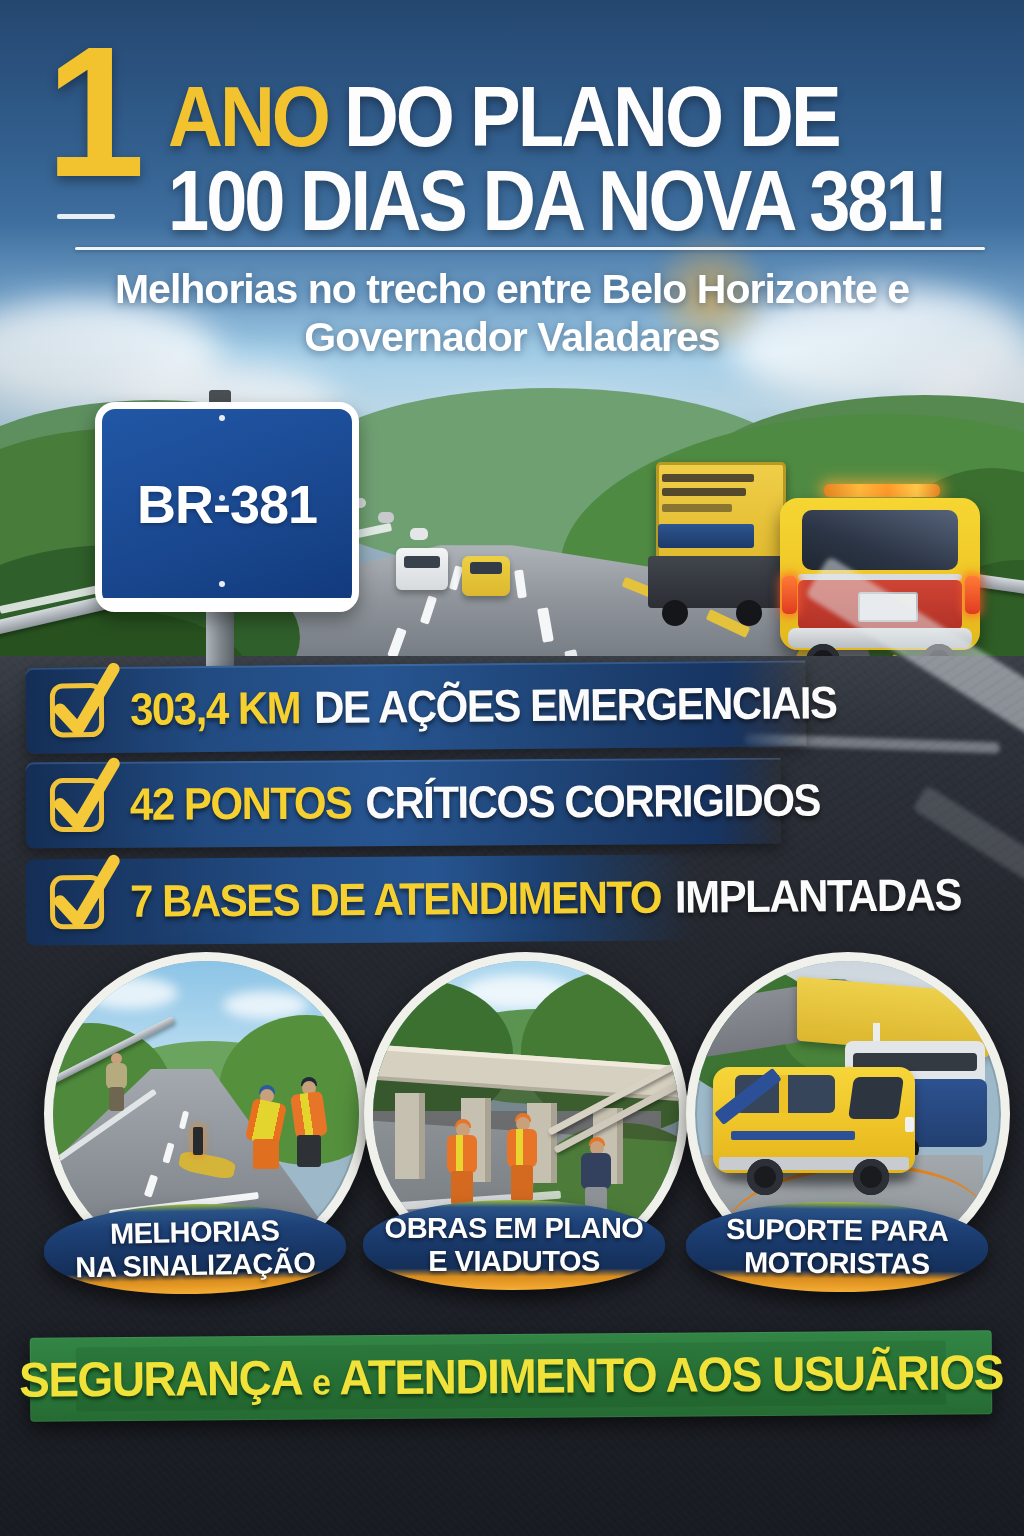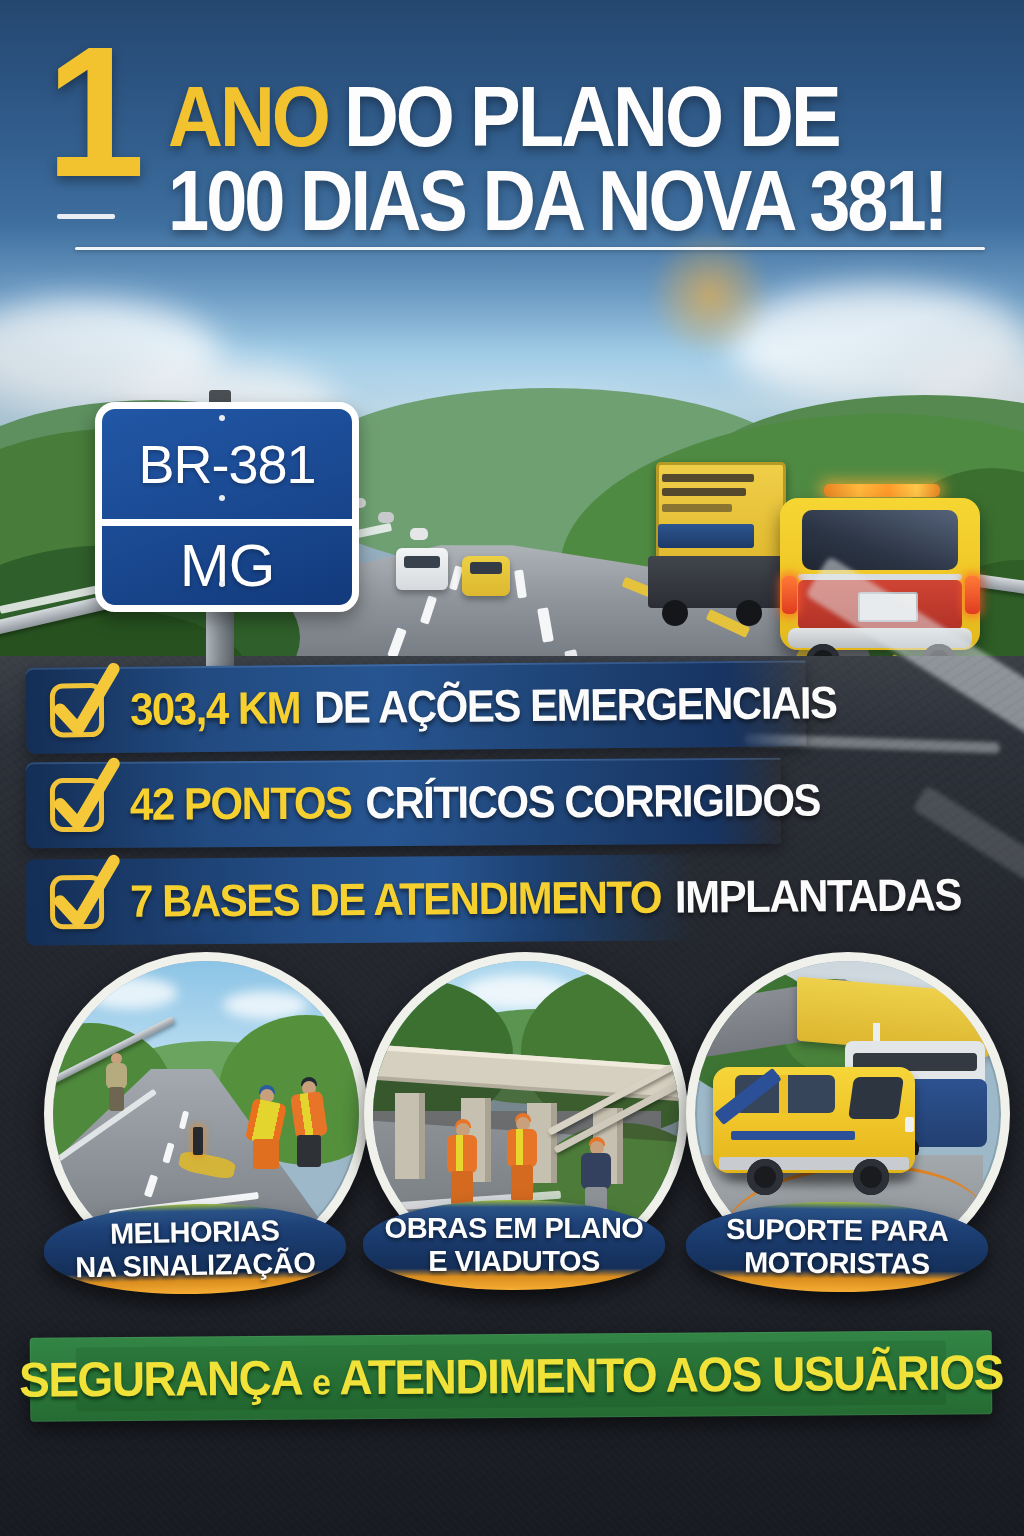--- a/index.html
+++ b/index.html
@@ -70,21 +70,21 @@
   .divider{position:absolute;left:75px;top:247px;width:910px;height:3px;background:rgba(255,255,255,.92);
     box-shadow:0 1px 4px rgba(0,0,0,.3);border-radius:2px;}
   .subtitle{position:absolute;left:0;top:266px;width:1024px;text-align:center;color:#fff;font-weight:700;
     font-size:41px;line-height:1.16;letter-spacing:-1px;text-shadow:0 2px 8px rgba(25,55,90,.55);}
 
   
   .sign-post-top{position:absolute;left:209px;top:390px;width:22px;height:20px;background:#4a4f54;border-radius:3px;}
   .sign{position:absolute;left:95px;top:402px;width:250px;height:196px;border:7px solid #fff;border-radius:20px;
     background:linear-gradient(160deg,#2157a6 0%,#1a4890 55%,#123a7c 100%);
     box-shadow:0 8px 18px rgba(0,0,0,.35);display:flex;flex-direction:column;}
-  .sign .cell{flex:1.4;display:flex;align-items:center;justify-content:center;color:#fff;font-weight:400;
+  .sign .cell{flex:1.4;display:flex;align-items:center;justify-content:center;color:#fff;font-weight:700;
     font-size:54px;letter-spacing:-1px;text-shadow:0 2px 4px rgba(0,0,0,.3);border-radius:20px;}
   .sign .cell2{flex:1;font-size:60px;}
   .sign .bar{height:7px;background:#fff;}
   .screw{position:absolute;width:6px;height:6px;border-radius:50%;background:#e9edf1;left:117px;}
   .post{position:absolute;left:206px;top:594px;width:28px;height:74px;border-radius:3px;
     background:linear-gradient(90deg,#adb5bb 0%,#7c848a 55%,#5c6368 100%);}
 
   
   .stat{position:absolute;left:26px;height:86px;border-radius:8px 0 0 8px;display:flex;align-items:center;
     box-shadow:inset 0 2px 0 rgba(130,170,225,.25),0 6px 14px rgba(0,0,0,.35);}
@@ -217,27 +217,30 @@
     <div class="stripe" style="left:900px;top:196px;width:260px;height:28px;transform:rotate(32deg);opacity:.35;"></div>
   </div>
 
   <div class="big1">1</div>
   <div class="underline1"></div>
   <div class="hline hline1">
     <span class="accent">ANO</span><span class="rest">DO PLANO DE</span>
   </div>
   <div class="hline hline2">100 DIAS DA NOVA 381!</div>
   <div class="divider"></div>
+  <div class="subtitle">
+    <div>Melhorias no trecho entre Belo Horizonte e</div>
+    <div>Governador Valadares</div>
+  </div>
 
   <div class="sign-post-top"></div>
   <div class="post"></div>
   <div class="sign">
     <div class="cell">BR-381</div>
     <div class="bar"></div>
-    <div class="cell cell2">MG</div>
     <div class="screw" style="top:6px;"></div>
     <div class="screw" style="top:86px;"></div>
     <div class="screw" style="top:172px;"></div>
   </div>
 
   <div class="stat s1">
     <div class="checkwrap">
       <div class="checkbox"></div>
       <svg viewBox="0 0 74 80">
           <path d="M10 48 L28 68 L64 8" fill="none" stroke="#f4c838" stroke-width="12" stroke-linecap="round" stroke-linejoin="round"></path>

